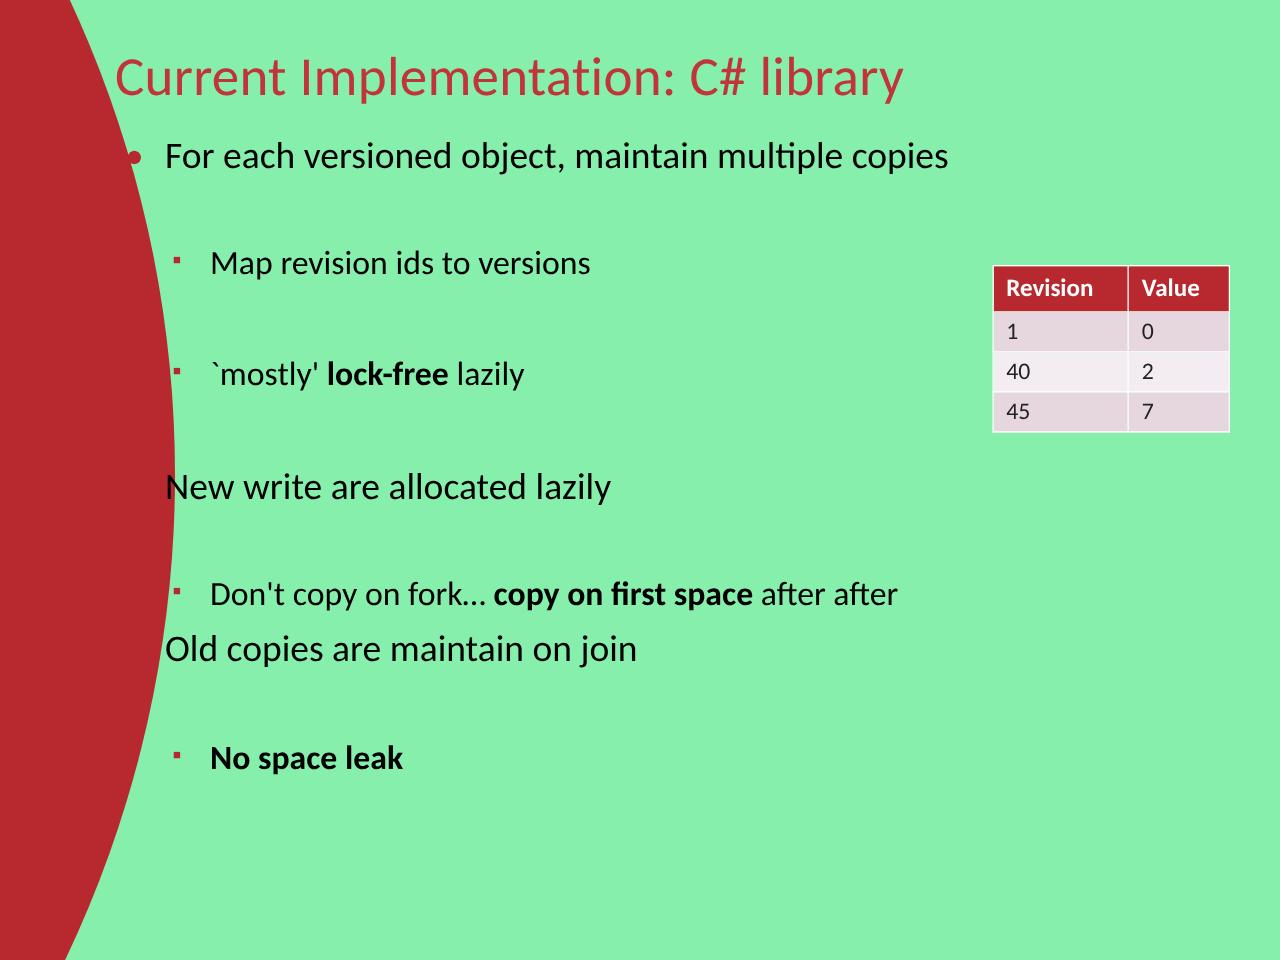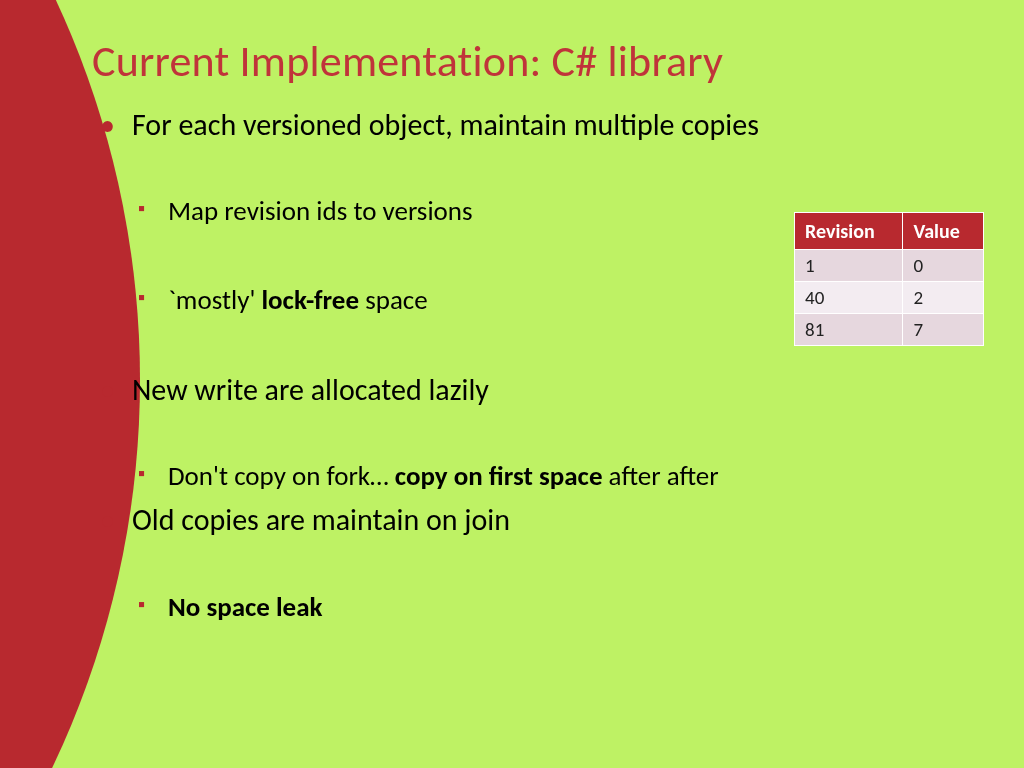--- a/index.html
+++ b/index.html
@@ -8,21 +8,21 @@
     width: 1024px;
     height: 768px;
     overflow: hidden;
     font-family: "Segoe UI", "Calibri", Arial, sans-serif;
     background: #fbf3c5;
   }
   .slide {
     position: relative;
     width: 1024px;
     height: 768px;
-    background: #bef264;
+    background: #86efac;
     overflow: hidden;
   }
   .arc {
     position: absolute;
     left: -1660px;
     top: -520px;
     width: 1800px;
     height: 1800px;
     border-radius: 50%;
     background: #b8292f;
@@ -126,21 +126,21 @@
     <h1 class="title">Current Implementation: C# library</h1>
 
     <ul class="level1">
       <li>
         <span>For each versioned object, maintain multiple copies</span>
         <ul class="level2">
           <li>
             <span>Map revision ids to versions</span>
           </li>
           <li>
-            <span>`mostly' </span><span class="b">lock-free</span><span> space</span>
+            <span>`mostly' </span><span class="b">lock-free</span><span> lazily</span>
           </li>
         </ul>
       </li>
     </ul>
 
     <div class="spacer"></div>
 
     <ul class="level1">
       <li>
         <span>New write are allocated lazily</span>
@@ -169,18 +169,18 @@
     </tr>
     <tr class="odd">
       <td>1</td>
       <td>0</td>
     </tr>
     <tr class="even">
       <td>40</td>
       <td>2</td>
     </tr>
     <tr class="odd">
-      <td>81</td>
+      <td>45</td>
       <td>7</td>
     </tr>
   </tbody>
     </table>
 </div>
 
 </body></html>

